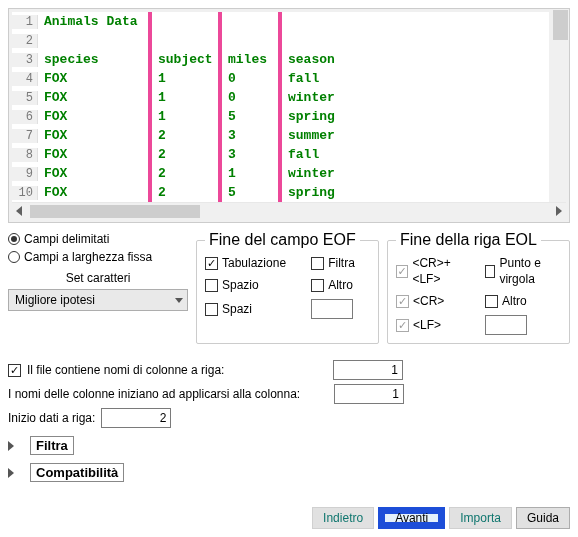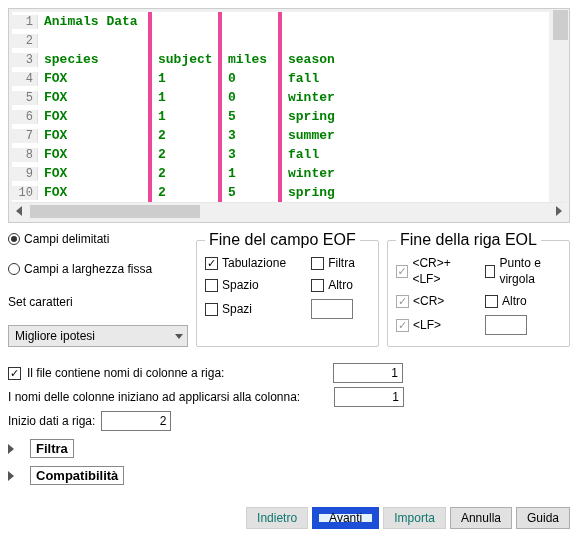--- a/index.html
+++ b/index.html
@@ -97,21 +97,22 @@
   .cell3 { width: 70px; }
   .controls-top {
     display: flex;
     gap: 8px;
     margin-top: 8px;
   }
   .col-left {
     width: 180px;
     display: flex;
     flex-direction: column;
-    gap: 14px;
+    gap: 2px;
+    text-align: center;
   }
   .radio-row, .check-row {
     display: flex;
     align-items: center;
     gap: 4px;
     line-height: 16px;
   }
   .radiodot {
     width: 12px; height: 12px;
     border: 1px solid #333;
@@ -422,15 +423,14 @@
 </div>
 <div class="expander">
   <span class="tri"></span>
   <span class="exp-label">Compatibilità</span>
 </div>
 
 <div class="footer">
   <div class="btn disabled">Indietro</div>
   <div class="btn active">Avanti</div>
   <div class="btn disabled">Importa</div>
-  <div class="btn">Annulla</div>
   <div class="btn">Guida</div>
 </div>
 
 </body></html>

